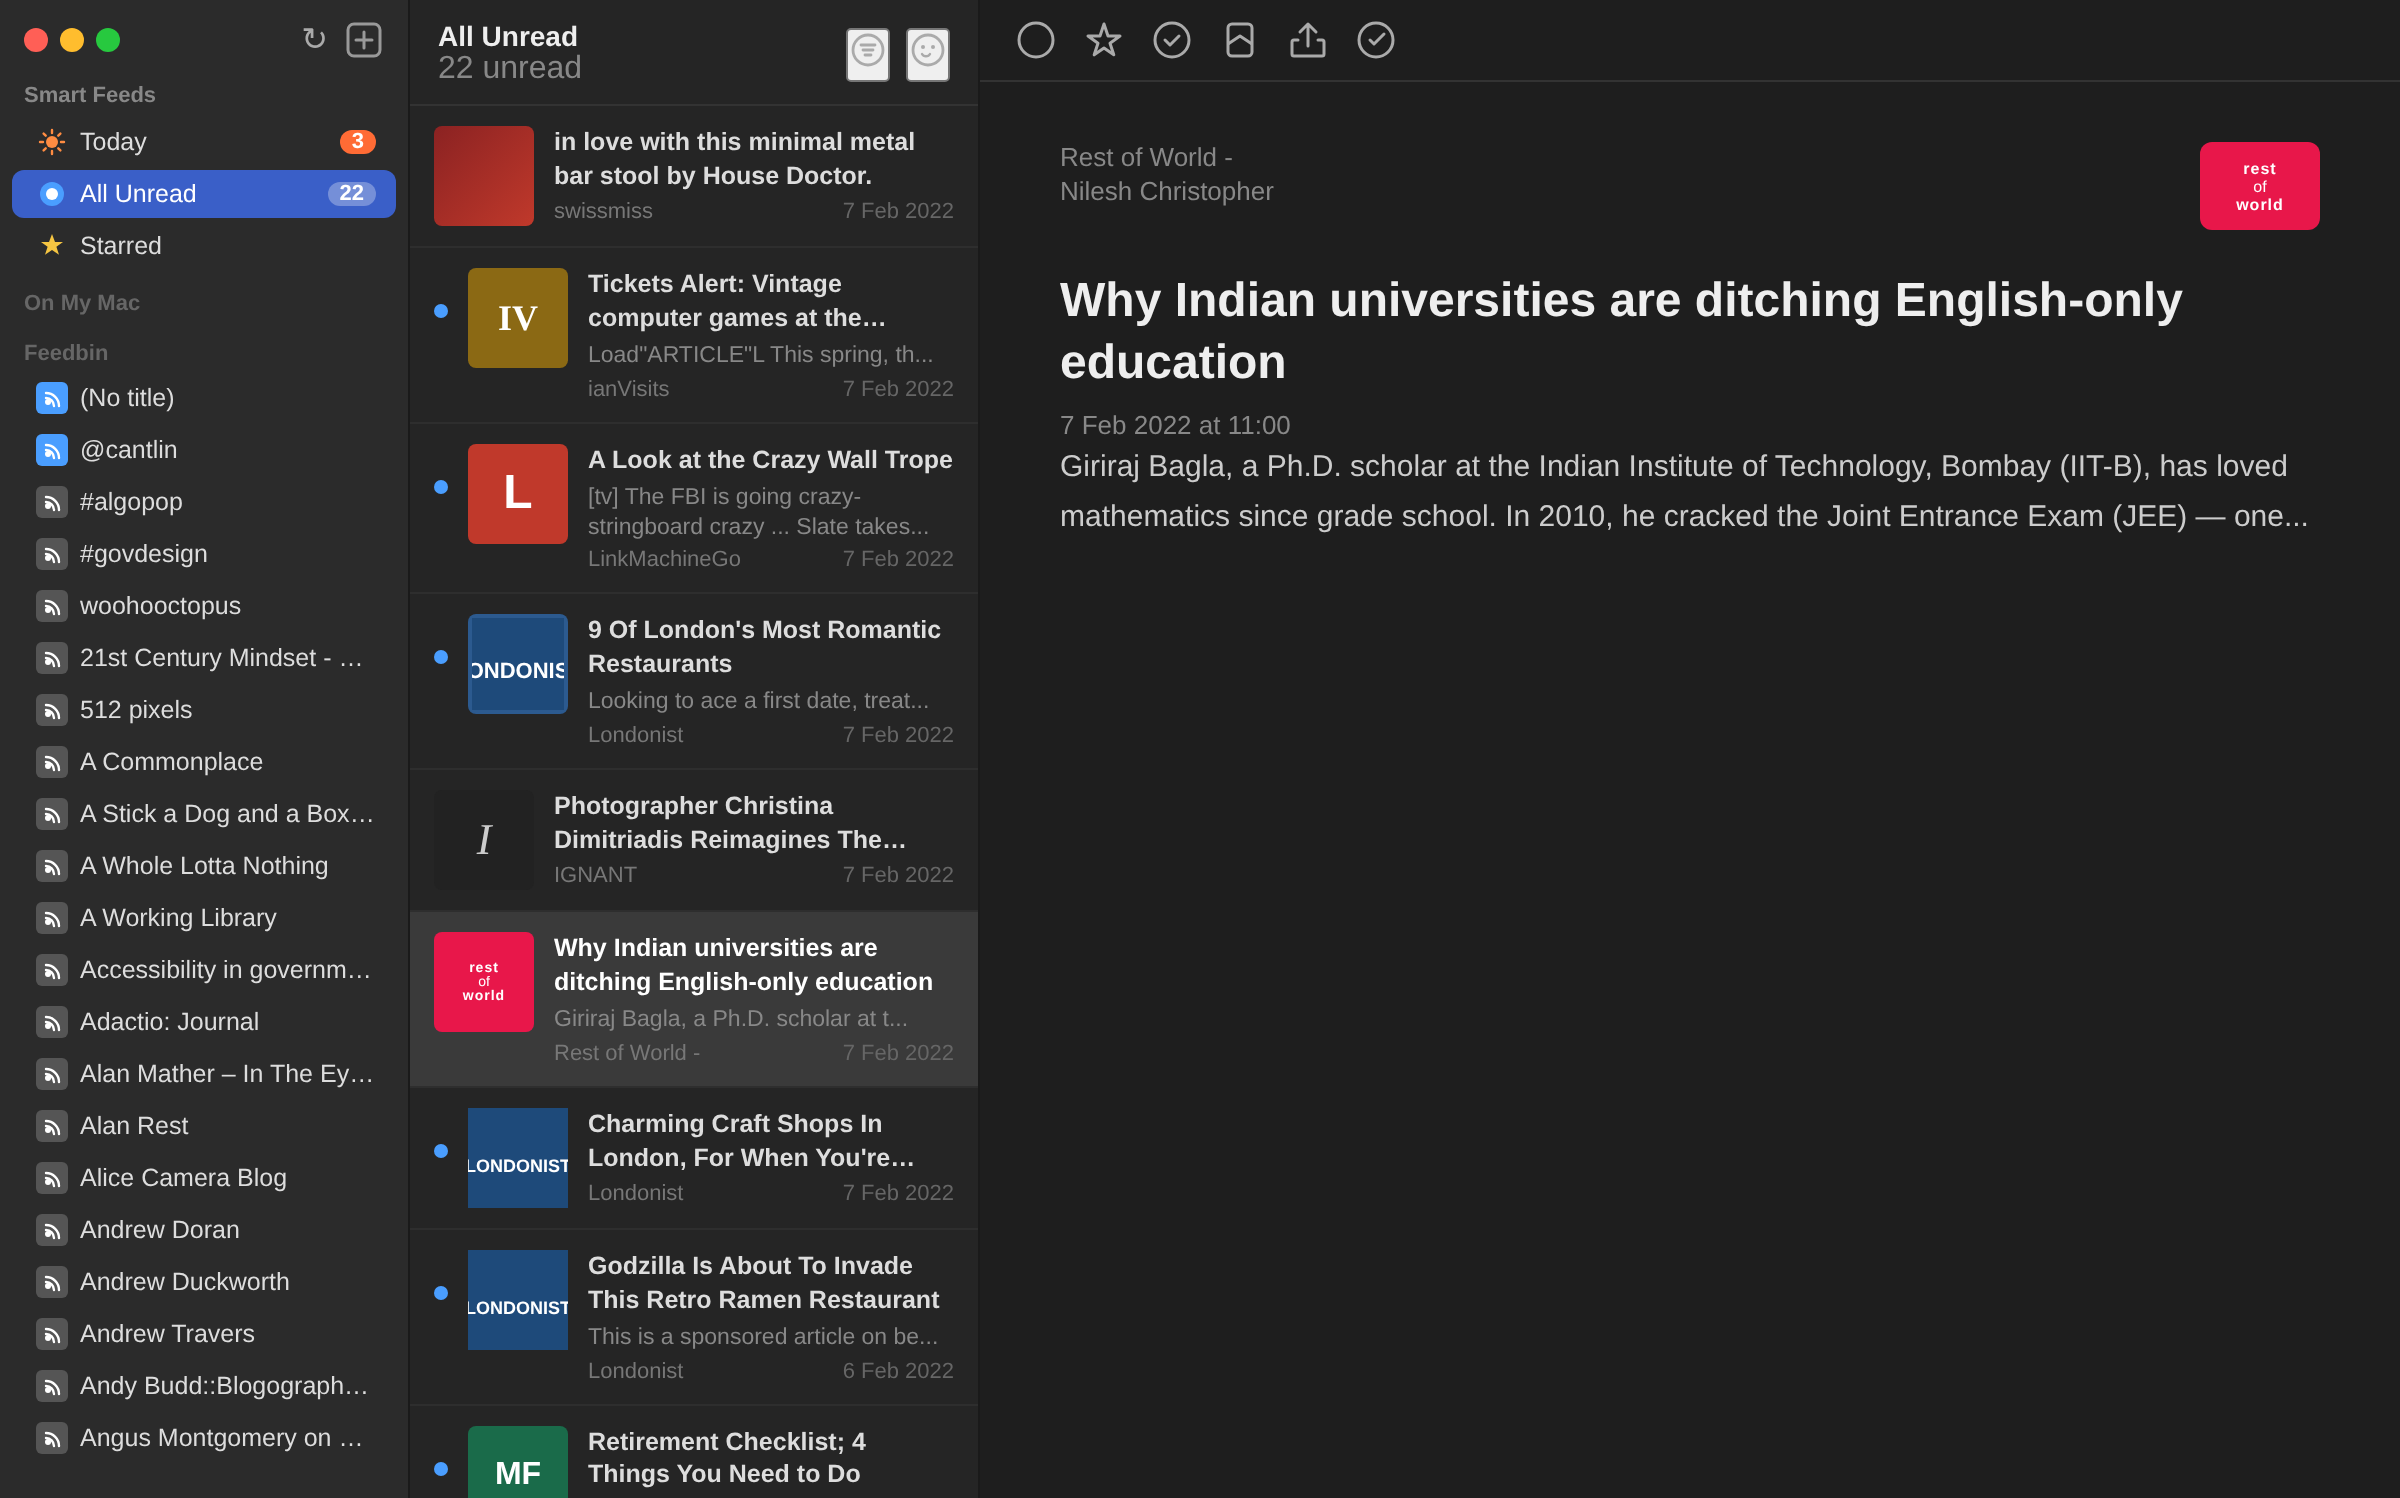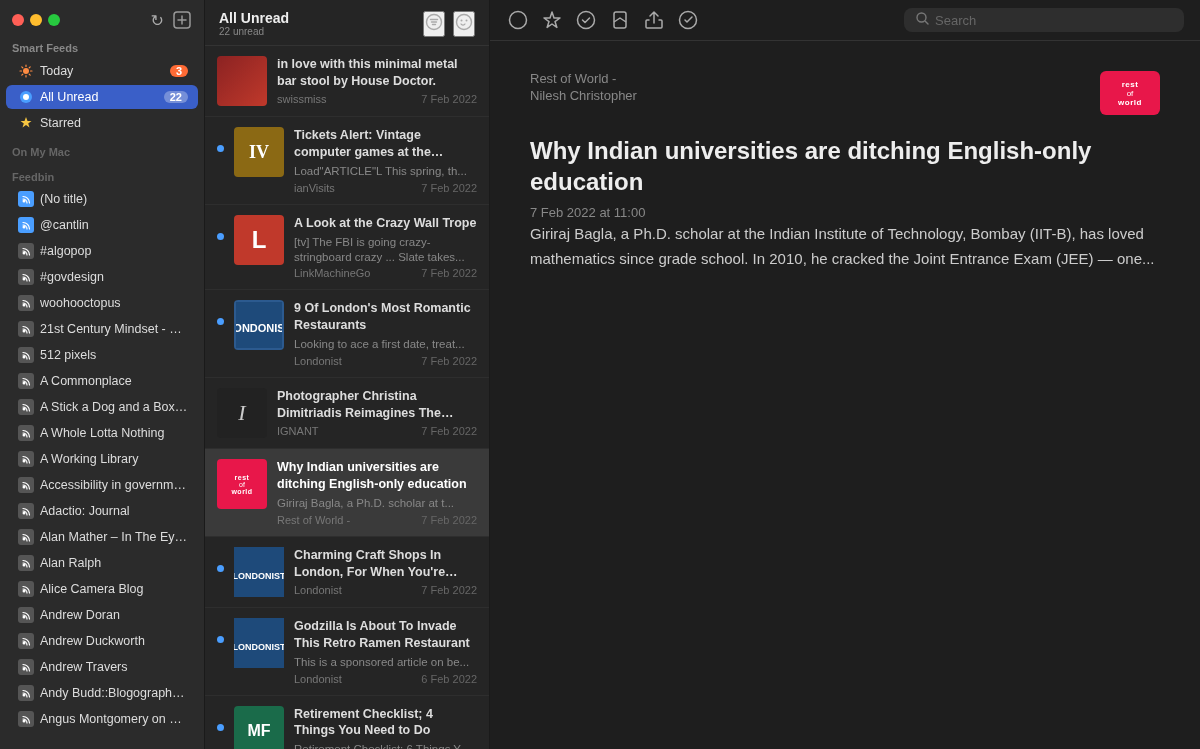--- a/index.html
+++ b/index.html
@@ -179,21 +179,21 @@
       flex-shrink: 0;
     }
 
     .article-list-title {
       font-size: 14px;
       font-weight: 700;
       color: #eee;
     }
 
     .article-list-count {
-      font-size: 10px;
+      font-size: 16px;
       color: #888;
     }
 
     .article-list-actions {
       display: flex;
       gap: 8px;
     }
 
     .article-list-action {
       color: #999;
@@ -650,21 +650,21 @@
     </div>
 
     <div class="sidebar-item">
       <div class="icon-sq" style="background:#555;">
         <svg width="10" height="10" viewBox="0 0 10 10">
             <circle cx="3" cy="7" r="1.5" fill="white"></circle>
             <path d="M2 5c2.2 0 4 1.8 4 4" stroke="white" stroke-width="1.2" fill="none" stroke-linecap="round"></path>
             <path d="M2 2.5c3.6 0 6.5 2.9 6.5 6.5" stroke="white" stroke-width="1.2" fill="none" stroke-linecap="round"></path>
           </svg>
       </div>
-      <span class="sidebar-item-label">Alan Ralph</span>
+      <span class="sidebar-item-label">Alan Rest</span>
     </div>
 
     <div class="sidebar-item">
       <div class="icon-sq" style="background:#555;">
         <svg width="10" height="10" viewBox="0 0 10 10">
             <circle cx="3" cy="7" r="1.5" fill="white"></circle>
             <path d="M2 5c2.2 0 4 1.8 4 4" stroke="white" stroke-width="1.2" fill="none" stroke-linecap="round"></path>
             <path d="M2 2.5c3.6 0 6.5 2.9 6.5 6.5" stroke="white" stroke-width="1.2" fill="none" stroke-linecap="round"></path>
           </svg>
       </div>
@@ -928,29 +928,20 @@
         <button class="toolbar-btn">
           <svg width="20" height="20" viewBox="0 0 20 20" fill="none">
             <circle cx="10" cy="10" r="8.5" stroke="#aaa" stroke-width="1.5"></circle>
             <path d="M7 10l2 2 5-5" stroke="#aaa" stroke-width="1.5" stroke-linecap="round" stroke-linejoin="round"></path>
           </svg>
         </button>
       </div>
 
       <div class="toolbar-spacer"></div>
 
-      <div class="search-bar">
-        <span class="search-icon-inner">
-          <svg width="13" height="13" viewBox="0 0 13 13" fill="none">
-            <circle cx="5.5" cy="5.5" r="4.5" stroke="#777" stroke-width="1.4"></circle>
-            <path d="M9.5 9.5l2.5 2.5" stroke="#777" stroke-width="1.4" stroke-linecap="round"></path>
-          </svg>
-        </span>
-        <input class="search-input" type="text" placeholder="Search" style="">
-      </div>
     </div>
 
     <div class="reading-content">
 
       <div class="article-header">
         <div class="article-source-info">
           <span class="article-feed-name">Rest of World -</span>
           <span class="article-author">Nilesh Christopher</span>
         </div>
         <div class="article-logo">

